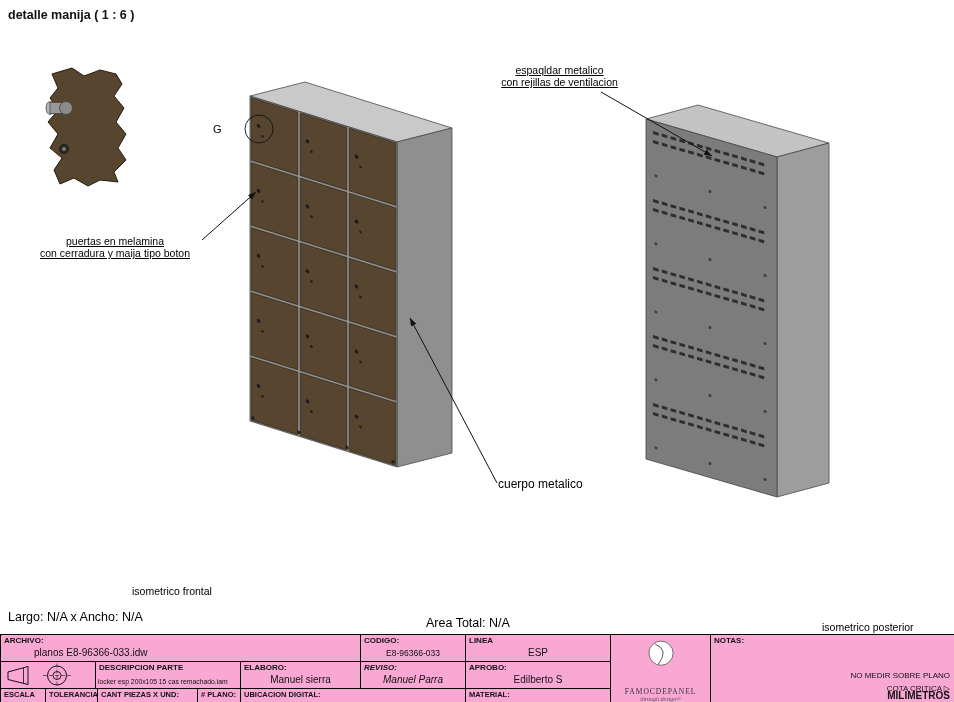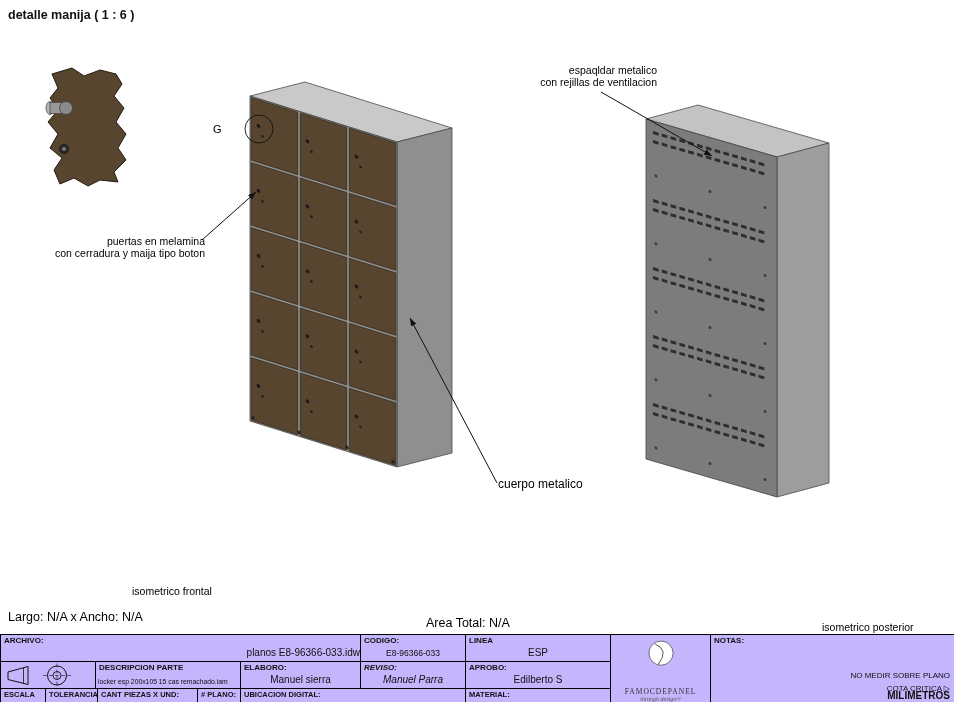--- a/index.html
+++ b/index.html
@@ -1,40 +1,40 @@
 <!DOCTYPE html>
 <html><head>
 <meta charset="utf-8">
 <style>
   *{margin:0;padding:0;box-sizing:border-box;}
   html,body{width:954px;height:702px;background:#ffffff;overflow:hidden;
     font-family:"Liberation Sans",sans-serif;color:#111;}
   .canvas{position:absolute;left:0;top:0;width:954px;height:634px;}
   .draw{position:absolute;left:0;top:0;}
   .ann{position:absolute;color:#000;line-height:12px;font-size:10.5px;}
-  .ann.center{text-align:right;}
+  .ann.center{text-align:center;text-decoration:underline;}
   .detail-title{position:absolute;left:8px;top:8px;font-size:12.5px;font-weight:bold;}
   .ann-back{left:462px;top:64px;width:195px;}
   .ann-doors{left:25px;top:235px;width:180px;}
   .ann-body{left:498px;top:478px;font-size:12px;}
   .ann-g{left:213px;top:123px;font-size:11px;}
   .cap-front{left:132px;top:585px;}
   .cap-back{left:822px;top:612px;margin-top:9px;}
   .dim-text{left:8px;top:611px;font-size:12.5px;}
   .area-text{left:426px;top:617px;font-size:12.5px;}
 
   
   .title-block{position:absolute;left:0;top:634px;width:954px;height:68px;
-    border-top:1px solid #000;border-left:1px solid #000;background:#c4b5fd;font-size:10px;}
+    border-top:1px solid #000;border-left:1px solid #000;background:#f9a8d4;font-size:10px;}
   .tb-cell{position:absolute;border-right:1px solid #000;border-bottom:1px solid #000;overflow:hidden;}
   .tb-label{position:absolute;top:1px;left:3px;font-size:8px;font-weight:bold;white-space:nowrap;}
   .tb-value{position:absolute;bottom:3px;left:0;right:0;text-align:center;font-size:10px;white-space:nowrap;}
   .tb-value.small{font-size:8.5px;}
   .tb-value.tiny{font-size:6.8px;text-align:left;padding-left:2px;}
-  .tb-value.leftpad{text-align:right;padding-left:11px;}
+  .tb-value.leftpad{text-align:left;padding-left:33px;}
   .c-archivo{left:0;top:0;width:360px;height:27px;}
   .c-codigo{left:360px;top:0;width:105px;height:27px;}
   .c-linea{left:465px;top:0;width:145px;height:27px;}
   .c-logo{left:610px;top:0;width:100px;height:68px;}
   .c-notas{left:710px;top:0;width:244px;height:68px;border-right:none;}
   .c-proj{left:0;top:27px;width:95px;height:27px;display:flex;align-items:center;justify-content:center;}
   .c-desc{left:95px;top:27px;width:145px;height:27px;}
   .c-elaboro{left:240px;top:27px;width:120px;height:27px;}
   .c-reviso{left:360px;top:27px;width:105px;height:27px;font-style:italic;}
   .c-aprobo{left:465px;top:27px;width:145px;height:27px;}

